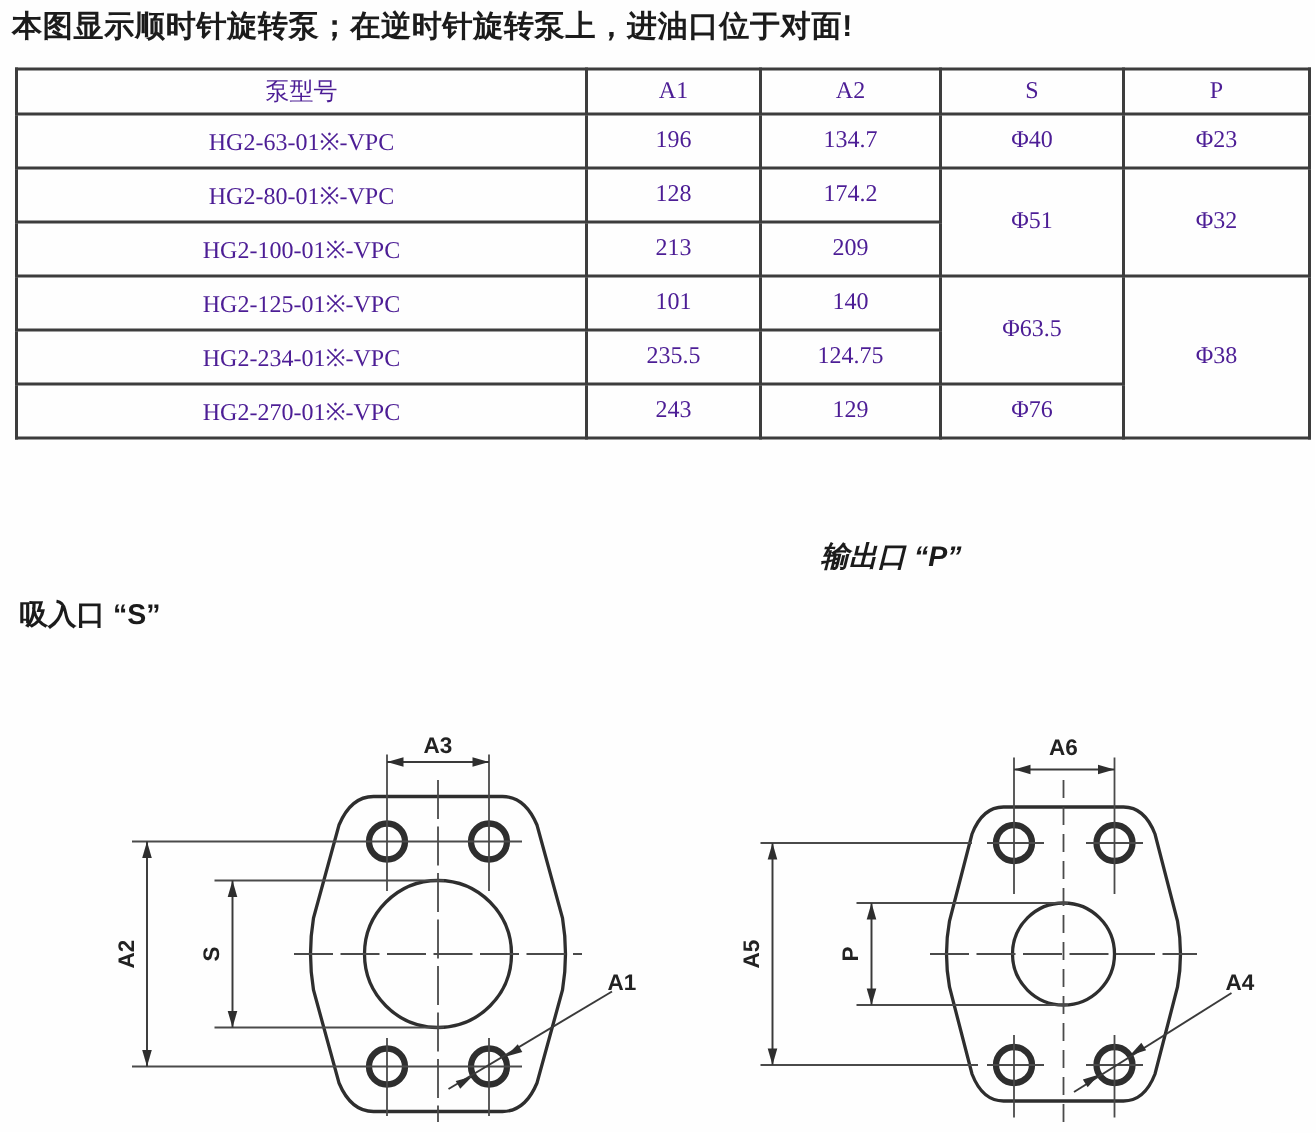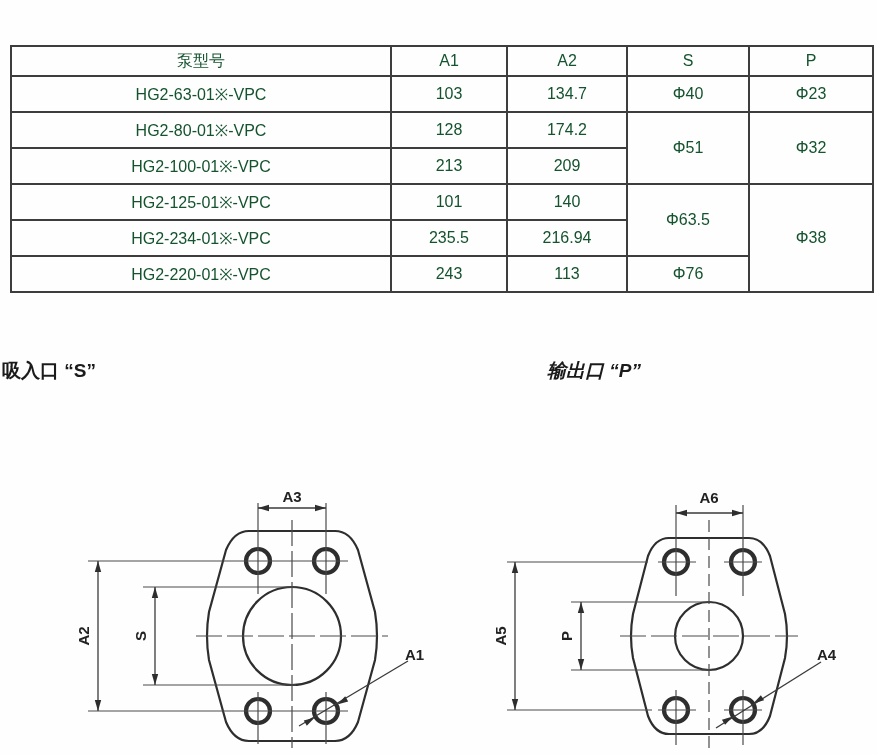--- a/index.html
+++ b/index.html
@@ -10,48 +10,49 @@
   .note {
     position:absolute; left:8px; top:4px; font-size:20px; font-weight:600;
     color:#1b1b1b; letter-spacing:0.5px; white-space:nowrap;
   }
   table.spec {
     position:absolute; left:10px; top:45px; width:862px;
     border-collapse:collapse; table-layout:fixed;
   }
   table.spec th, table.spec td {
     border:2px solid #3d3d3d; text-align:center; vertical-align:middle;
-    font-family:Liberation Sans, sans-serif;
-    font-size:16px; font-weight:500; color:#14532d; padding:0;
+    font-family:Liberation Serif, serif;
+    font-size:16px; font-weight:500; color:#4c1d95; padding:0;
   }
   table.spec thead th { height:28px; font-weight:500; }
   table.spec tbody td { height:34px; }
   th.cjk { font-family:"Liberation Sans",sans-serif; font-size:17px; font-weight:600; }
   .port-label {
     position:absolute; top:358px; font-size:19px; font-weight:700;
     color:#1b1b1b; white-space:nowrap;
   }
-  .port-label.suction { left:2px; }
+  .port-label.suction { left:13px;margin-top:39px; }
   .port-label.output  { left:547px;font-style:italic; }
   svg.diag { position:absolute; overflow:visible; }
   svg.diag text {
     font-family:"Liberation Sans",sans-serif; font-size:15px;
     font-weight:600; fill:#222;
   }
   .thick { stroke:#2e2e2e; stroke-width:2.2; fill:none; }
   .hole  { stroke:#2e2e2e; stroke-width:4.2; fill:none; }
   .thin  { stroke:#4a4a4a; stroke-width:1.2; fill:none; }
   .dim   { stroke:#3a3a3a; stroke-width:1.3; fill:none; }
   .arrow { fill:#2e2e2e; stroke:none; }
 </style>
 </head>
 <body>
 
 <div class="screen">
 
+  <div class="note">本图显示顺时针旋转泵；在逆时针旋转泵上，进油口位于对面!</div>
 
   <table class="spec">
     <colgroup>
       <col style="width:380px">
         <col style="width:116px">
         <col style="width:120px">
       <col style="width:122px">
         <col style="width:124px">
     </colgroup>
     <thead>
@@ -59,21 +60,21 @@
         <th class="cjk">泵型号</th>
         <th>A1</th>
         <th>A2</th>
         <th>S</th>
         <th>P</th>
       </tr>
     </thead>
     <tbody>
       <tr>
         <td>HG2-63-01※-VPC</td>
-        <td>103</td>
+        <td>196</td>
         <td>134.7</td>
         <td>Φ40</td>
         <td>Φ23</td>
       </tr>
       <tr>
         <td>HG2-80-01※-VPC</td>
         <td>128</td>
         <td>174.2</td>
         <td rowspan="2">Φ51</td>
         <td rowspan="2">Φ32</td>
@@ -86,26 +87,26 @@
       <tr>
         <td>HG2-125-01※-VPC</td>
         <td>101</td>
         <td>140</td>
         <td rowspan="2">Φ63.5</td>
         <td rowspan="3">Φ38</td>
       </tr>
       <tr>
         <td>HG2-234-01※-VPC</td>
         <td>235.5</td>
-        <td>216.94</td>
-      </tr>
-      <tr>
-        <td>HG2-220-01※-VPC</td>
+        <td>124.75</td>
+      </tr>
+      <tr>
+        <td>HG2-270-01※-VPC</td>
         <td>243</td>
-        <td>113</td>
+        <td>129</td>
         <td>Φ76</td>
       </tr>
     </tbody>
   </table>
 
   <div class="port-label suction">吸入口 “S”</div>
   <div class="port-label output">输出口 “P”</div>
 
   <svg class="diag" style="left:60px; top:468px;" width="400" height="290" viewBox="60 468 400 290">
     <g class="thick">

